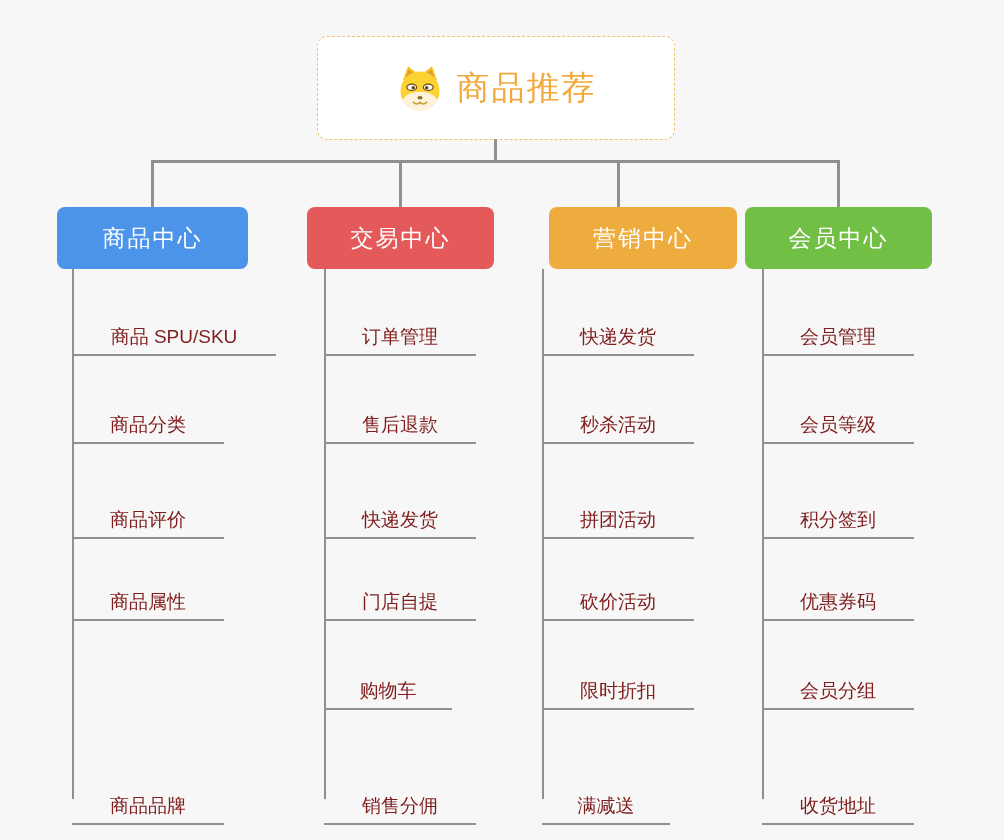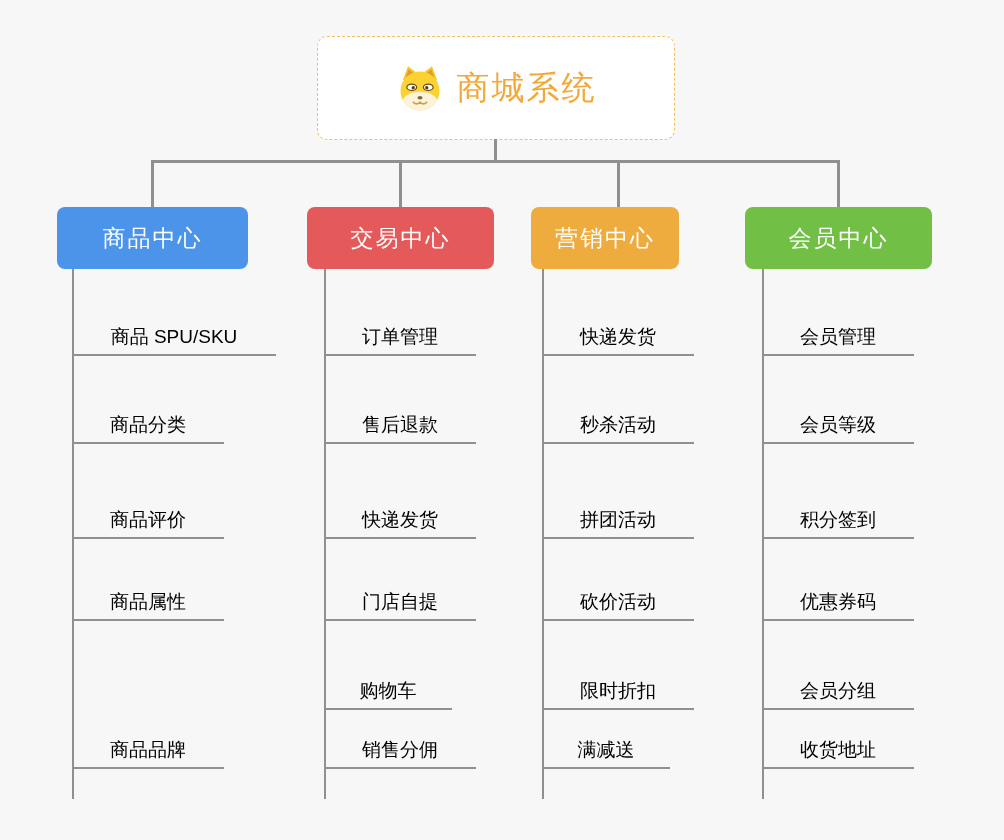--- a/index.html
+++ b/index.html
@@ -44,41 +44,41 @@
   
   .branch-header {
     position: absolute; top: 207px; height: 62px;
     border-radius: 8px;
     box-sizing: border-box;
     display: flex; align-items: center; justify-content: center;
     color: #ffffff; font-size: 23px; letter-spacing: 2px;
   }
   .bh-1 { left: 57px;  width: 191px; }
   .bh-2 { left: 307px; width: 187px; }
-  .bh-3 { left: 531px; width: 148px; }
+  .bh-3 { left: 549px; width: 188px; }
   .bh-4 { left: 745px; width: 187px; }
 
   
   .leaf {
     position: absolute;
     box-sizing: border-box;
     width: 152px; height: 34px;
     line-height: 30px;
     padding-bottom: 2px;
     border-bottom: 2px solid #909090;
     text-align: center;
-    font-size: 19px; color: #000000;
+    font-size: 19px; color: #7f1d1d;
     white-space: nowrap;
   }
   .leaf.wide   { width: 204px; }
   .leaf.narrow { width: 128px; }
   .c1 { left: 72px; }  .c2 { left: 324px; }
   .c3 { left: 542px; } .c4 { left: 762px; }
   .r1 { top: 322px; } .r2 { top: 410px; } .r3 { top: 498px; margin-top: 7px; }
-  .r4 { top: 587px; } .r5 { top: 676px; } .r6 { top: 735px; }
+  .r4 { top: 587px; } .r5 { top: 676px; } .r6 { top: 791px; }
 </style>
 </head>
 <body>
 
 <div class="canvas">
 
   <div class="root">
     <span class="dog">
       <svg viewBox="0 0 64 64" width="48" height="48" aria-hidden="true">
         <polygon points="9,22 16,3 29,13" fill="#f7c625"></polygon>
@@ -91,21 +91,21 @@
           </clipPath>
         <ellipse cx="32" cy="52" rx="24" ry="15" fill="#fdf3dc" clip-path="url(#headclip)"></ellipse>
         <ellipse cx="21" cy="31" rx="6.5" ry="4.2" fill="#ffffff" stroke="#6b4a12" stroke-width="1.6"></ellipse>
         <ellipse cx="43" cy="31" rx="6.5" ry="4.2" fill="#ffffff" stroke="#6b4a12" stroke-width="1.6"></ellipse>
         <circle cx="23" cy="31.5" r="2.2" fill="#59390c"></circle>
         <circle cx="41" cy="31.5" r="2.2" fill="#59390c"></circle>
         <ellipse cx="32" cy="45" rx="3.4" ry="2.4" fill="#8a6a2a"></ellipse>
         <path d="M 23 51 Q 27.5 55.5 32 51 Q 36.5 55.5 41 51" fill="none" stroke="#c9a23f" stroke-width="2.2" stroke-linecap="round"></path>
       </svg>
     </span>
-    <span class="root-title" style="color: rgb(242, 169, 59);">商城系统</span>
+    <span class="root-title" style="color: rgb(242, 169, 59);">商品推荐</span>
   </div>
 
   <div class="line stub-root"></div>
   <div class="line bus"></div>
   <div class="line drop drop-1"></div>
   <div class="line drop drop-2"></div>
   <div class="line drop drop-3"></div>
   <div class="line drop drop-4"></div>
   <div class="line trunk trunk-1"></div>
   <div class="line trunk trunk-2"></div>

